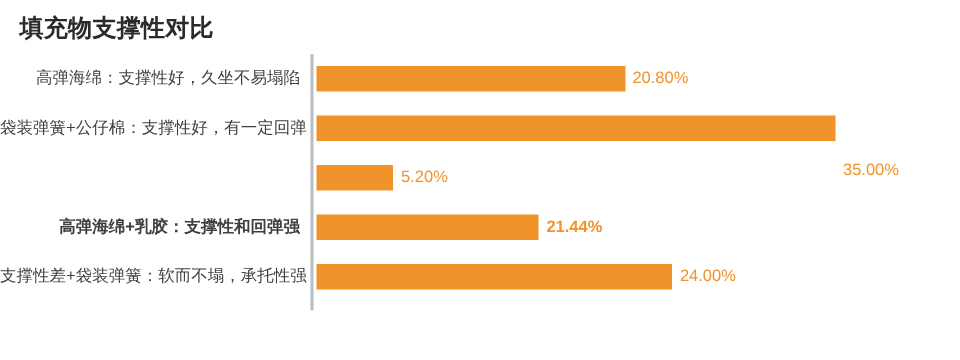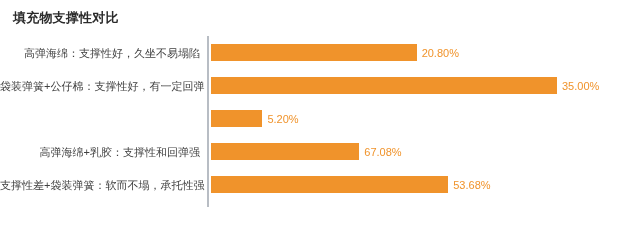--- a/index.html
+++ b/index.html
@@ -12,21 +12,21 @@
     width: 640px;
     height: 211px;
     background: #ffffff;
     font-family: "Liberation Sans", "DejaVu Sans", sans-serif;
     overflow: hidden;
   }
   #chart-title {
     position: absolute;
     left: 13px;
     top: 9px;
-    font-size: 13px;
+    font-size: 16px;
     font-weight: bold;
     color: #2b2b2b;
     letter-spacing: 0.2px;
     white-space: nowrap;
   }
   #plot {
     position: absolute;
     left: 0;
     top: 0;
     width: 626px;
@@ -86,32 +86,32 @@
     <div id="axis-line"></div>
     <div id="rows">
         <div class="bar-row" style="top: 44px;">
           <div class="cat-label">高弹海绵：支撑性好，久坐不易塌陷</div>
           <div class="bar" style="width: 205.629px; background: rgb(240, 147, 43);"></div>
           <div class="val-label" style="left: 421.629px; color: rgb(240, 147, 43); text-align: center;">20.80%</div>
         </div>
         <div class="bar-row" style="top: 77px;">
           <div class="cat-label">袋装弹簧+公仔棉：支撑性好，有一定回弹</div>
           <div class="bar" style="width: 346.01px; background: rgb(240, 147, 43);"></div>
-          <div class="val-label" style="left: 562.01px; color: rgb(240, 147, 43);">35.00%</div>
+          <div class="val-label" style="left: 562.01px; color: rgb(240, 147, 43); margin-top: 28px;">35.00%</div>
         </div>
         <div class="bar-row" style="top: 110px;">
           <div class="bar" style="width: 51.4072px; background: rgb(240, 147, 43);"></div>
           <div class="val-label" style="left: 267.407px; color: rgb(240, 147, 43);">5.20%</div>
         </div>
-        <div class="bar-row" style="top: 143px;">
+        <div class="bar-row" style="top: 143px; font-weight: bold;">
           <div class="cat-label">高弹海绵+乳胶：支撑性和回弹强</div>
           <div class="bar" style="width: 148.29px; background: rgb(240, 147, 43);"></div>
-          <div class="val-label" style="left: 364.29px; color: rgb(240, 147, 43);">67.08%</div>
+          <div class="val-label" style="left: 364.29px; color: rgb(240, 147, 43);">21.44%</div>
         </div>
         <div class="bar-row" style="top: 176px;">
           <div class="cat-label">支撑性差+袋装弹簧：软而不塌，承托性强</div>
           <div class="bar" style="width: 237.264px; background: rgb(240, 147, 43);"></div>
-          <div class="val-label" style="left: 453.264px; color: rgb(240, 147, 43);">53.68%</div>
+          <div class="val-label" style="left: 453.264px; color: rgb(240, 147, 43);">24.00%</div>
         </div>
       </div>
   </div>
 
 </div>
 
 </body></html>

